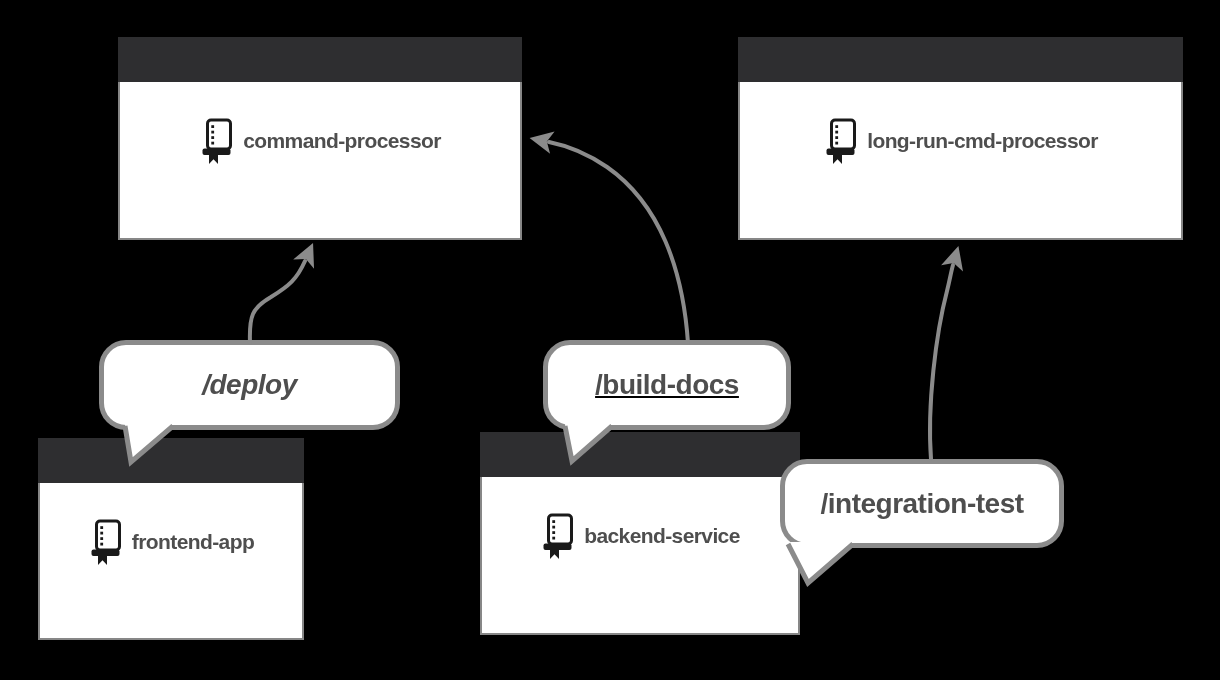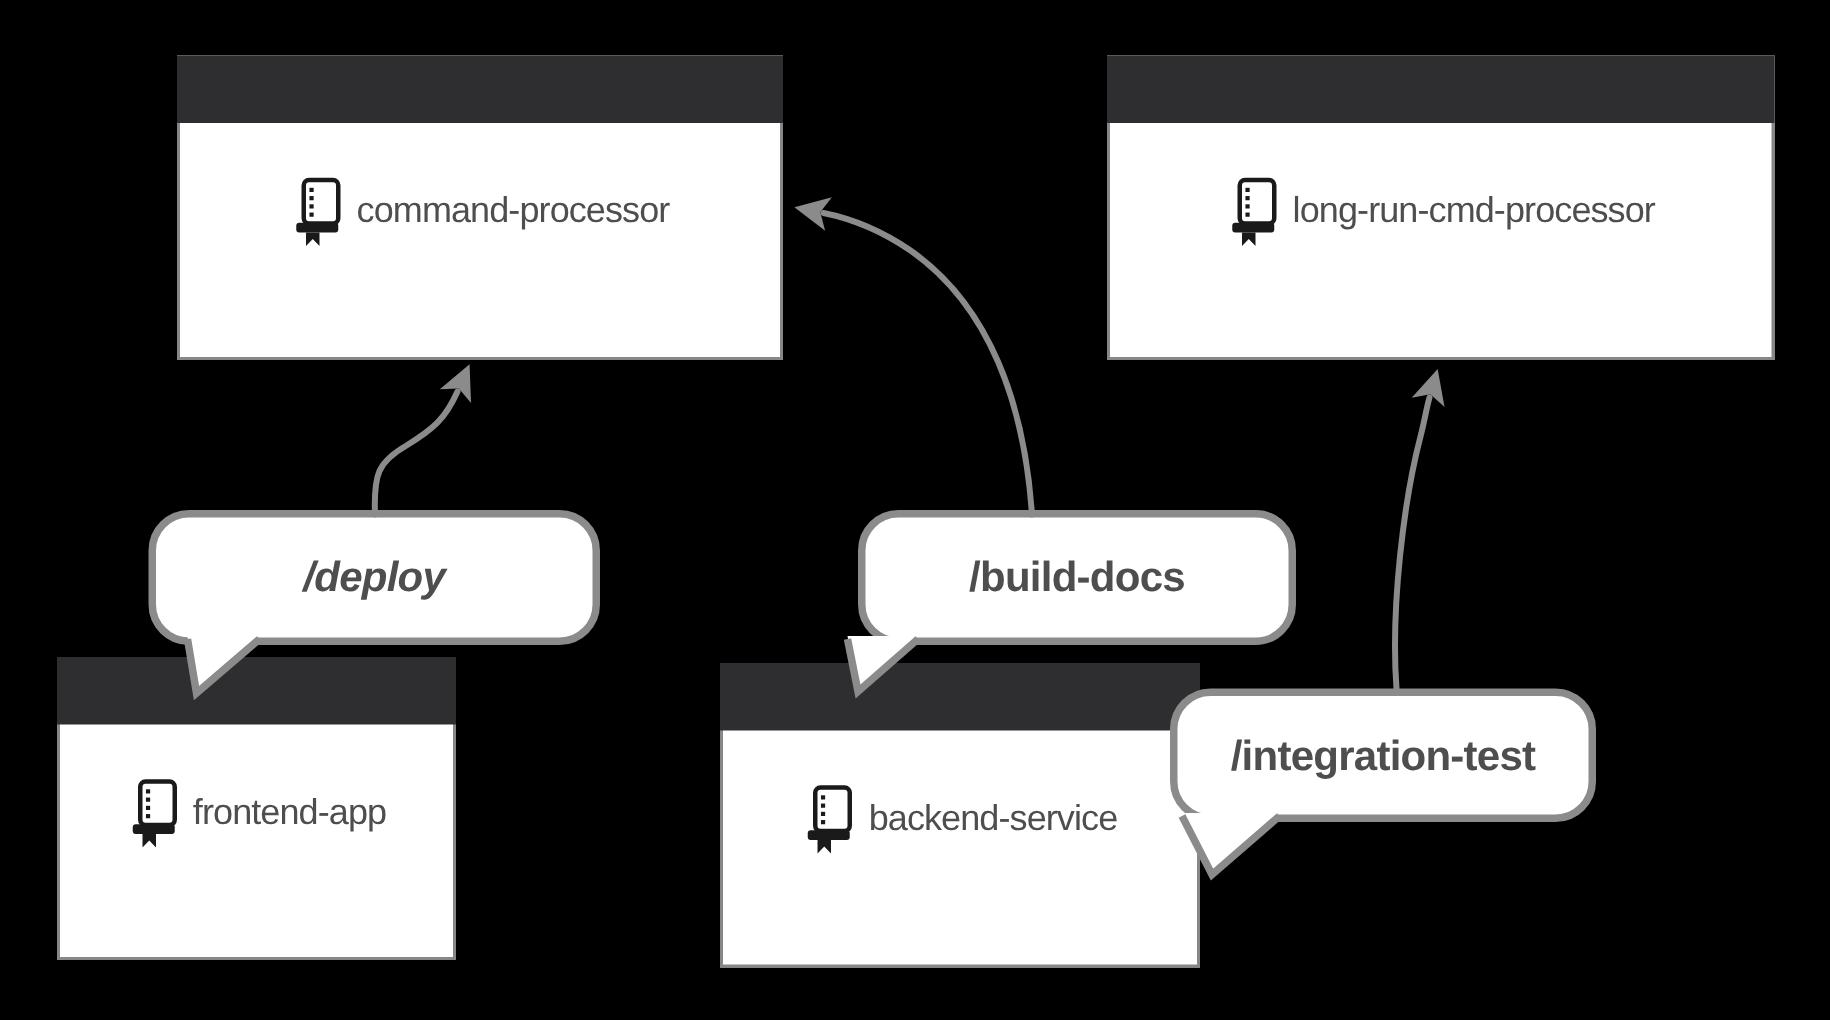--- a/index.html
+++ b/index.html
@@ -36,21 +36,21 @@
     flex:0 0 auto;
   }
   .repo-body{
     flex:1;
     display:flex;align-items:center;justify-content:center;
     gap:10px;
     padding-bottom:38px;
   }
   .repo-icon{flex:0 0 auto;display:block;}
   .repo-label{
-    font-size:24px;font-weight:400;letter-spacing:-0.6px;
+    font-size:21px;font-weight:700;letter-spacing:-0.6px;
     color:var(--label-color);white-space:nowrap;
   }
 
   
   .bubble{
     position:absolute;
     background:var(--bubble-fill);
     border:5px solid var(--bubble-border);
     border-radius:27px;
     display:flex;align-items:center;justify-content:center;
@@ -60,25 +60,25 @@
     font-size:28px;font-weight:700;letter-spacing:-0.5px;
     color:var(--label-color);white-space:nowrap;
   }
   .tail{position:absolute;z-index:6;overflow:visible;}
   .arrow-layer{position:absolute;left:0;top:0;z-index:7;pointer-events:none;}
 
   
   #node-command        {left:118px;top:37px; width:404px;height:203px;}
   #node-longrun        {left:738px;top:37px; width:445px;height:203px;}
   #node-frontend       {left:38px; top:438px;width:266px;height:202px;}
-  #node-backend        {left:480px;top:442px;width:320px;height:203px;}
+  #node-backend        {left:480px;top:432px;width:320px;height:203px;}
 
   
   #bubble-deploy       {left:99px; top:340px;width:301px;height:90px;font-style:italic;}
-  #bubble-builddocs    {left:572px;top:340px;width:292px;height:90px;}
+  #bubble-builddocs    {left:543px;top:340px;width:248px;height:90px;text-decoration:underline;}
   #bubble-integration  {left:780px;top:459px;width:284px;height:89px;}
 
   #tail-deploy         {left:120px;top:424px;}
   #tail-builddocs      {left:560px;top:424px;}
   #tail-integration    {left:783px;top:542px;}
 </style>
 </head>
 <body>
 
 <div class="canvas">

